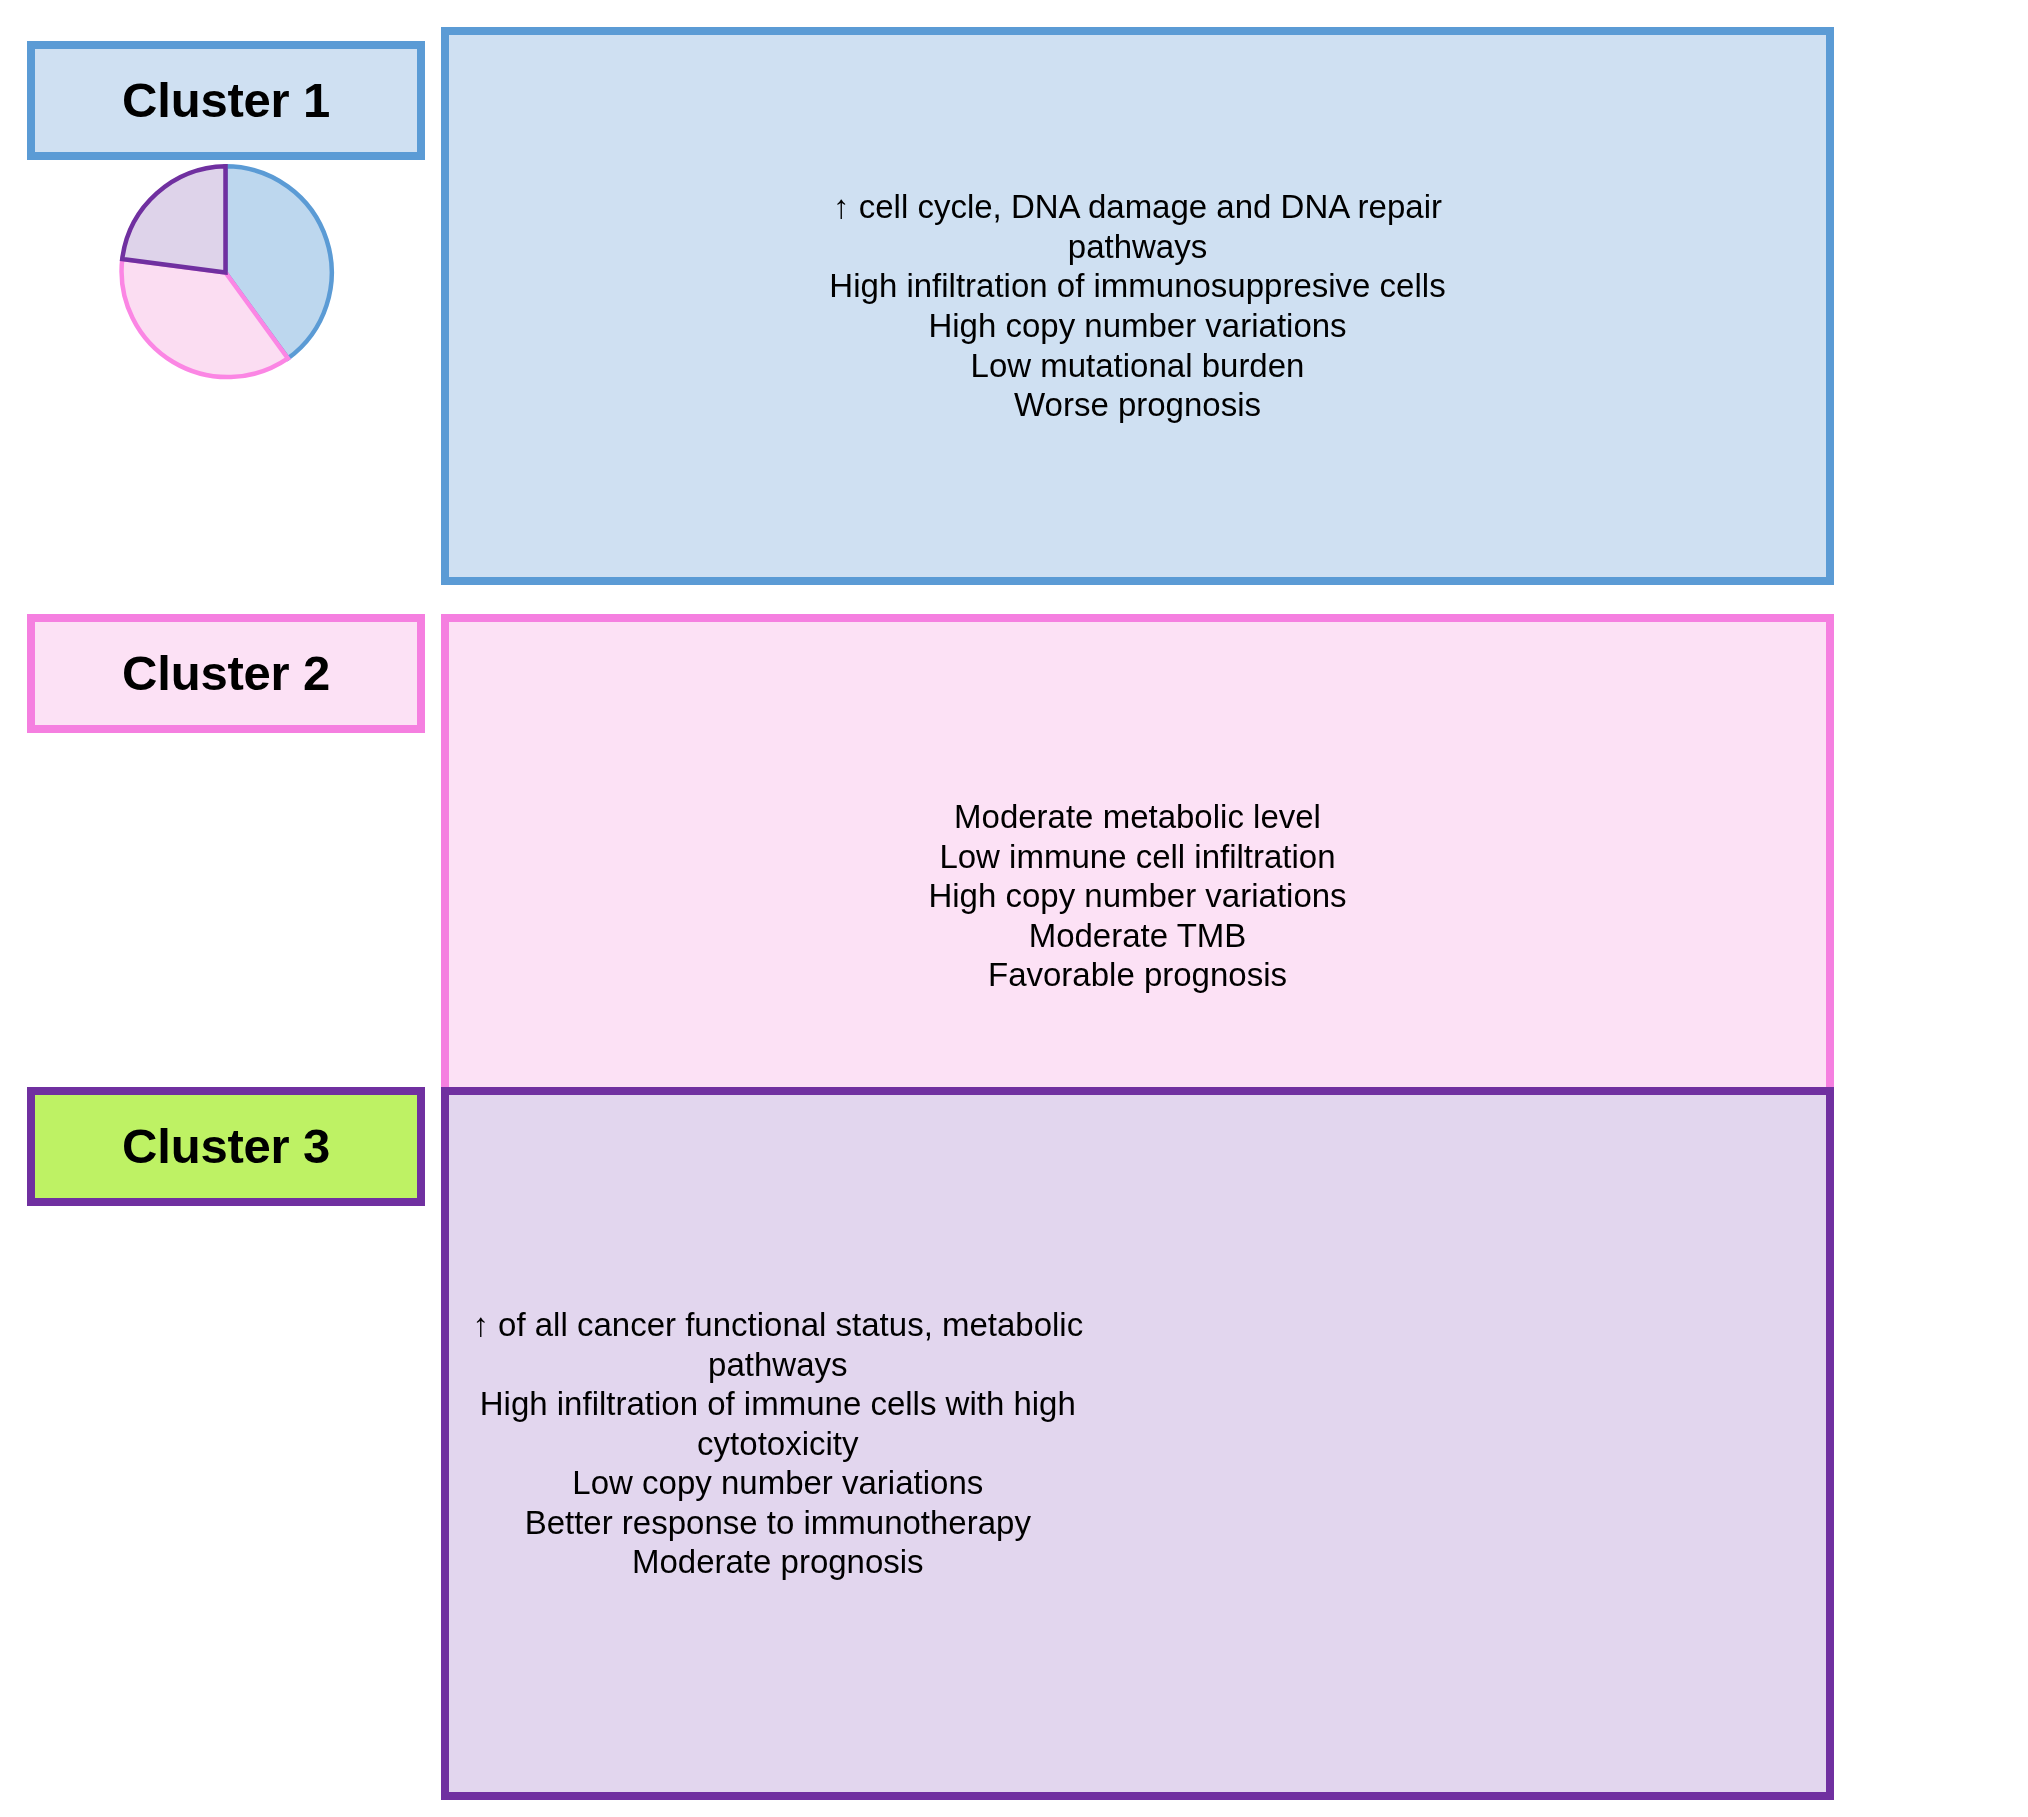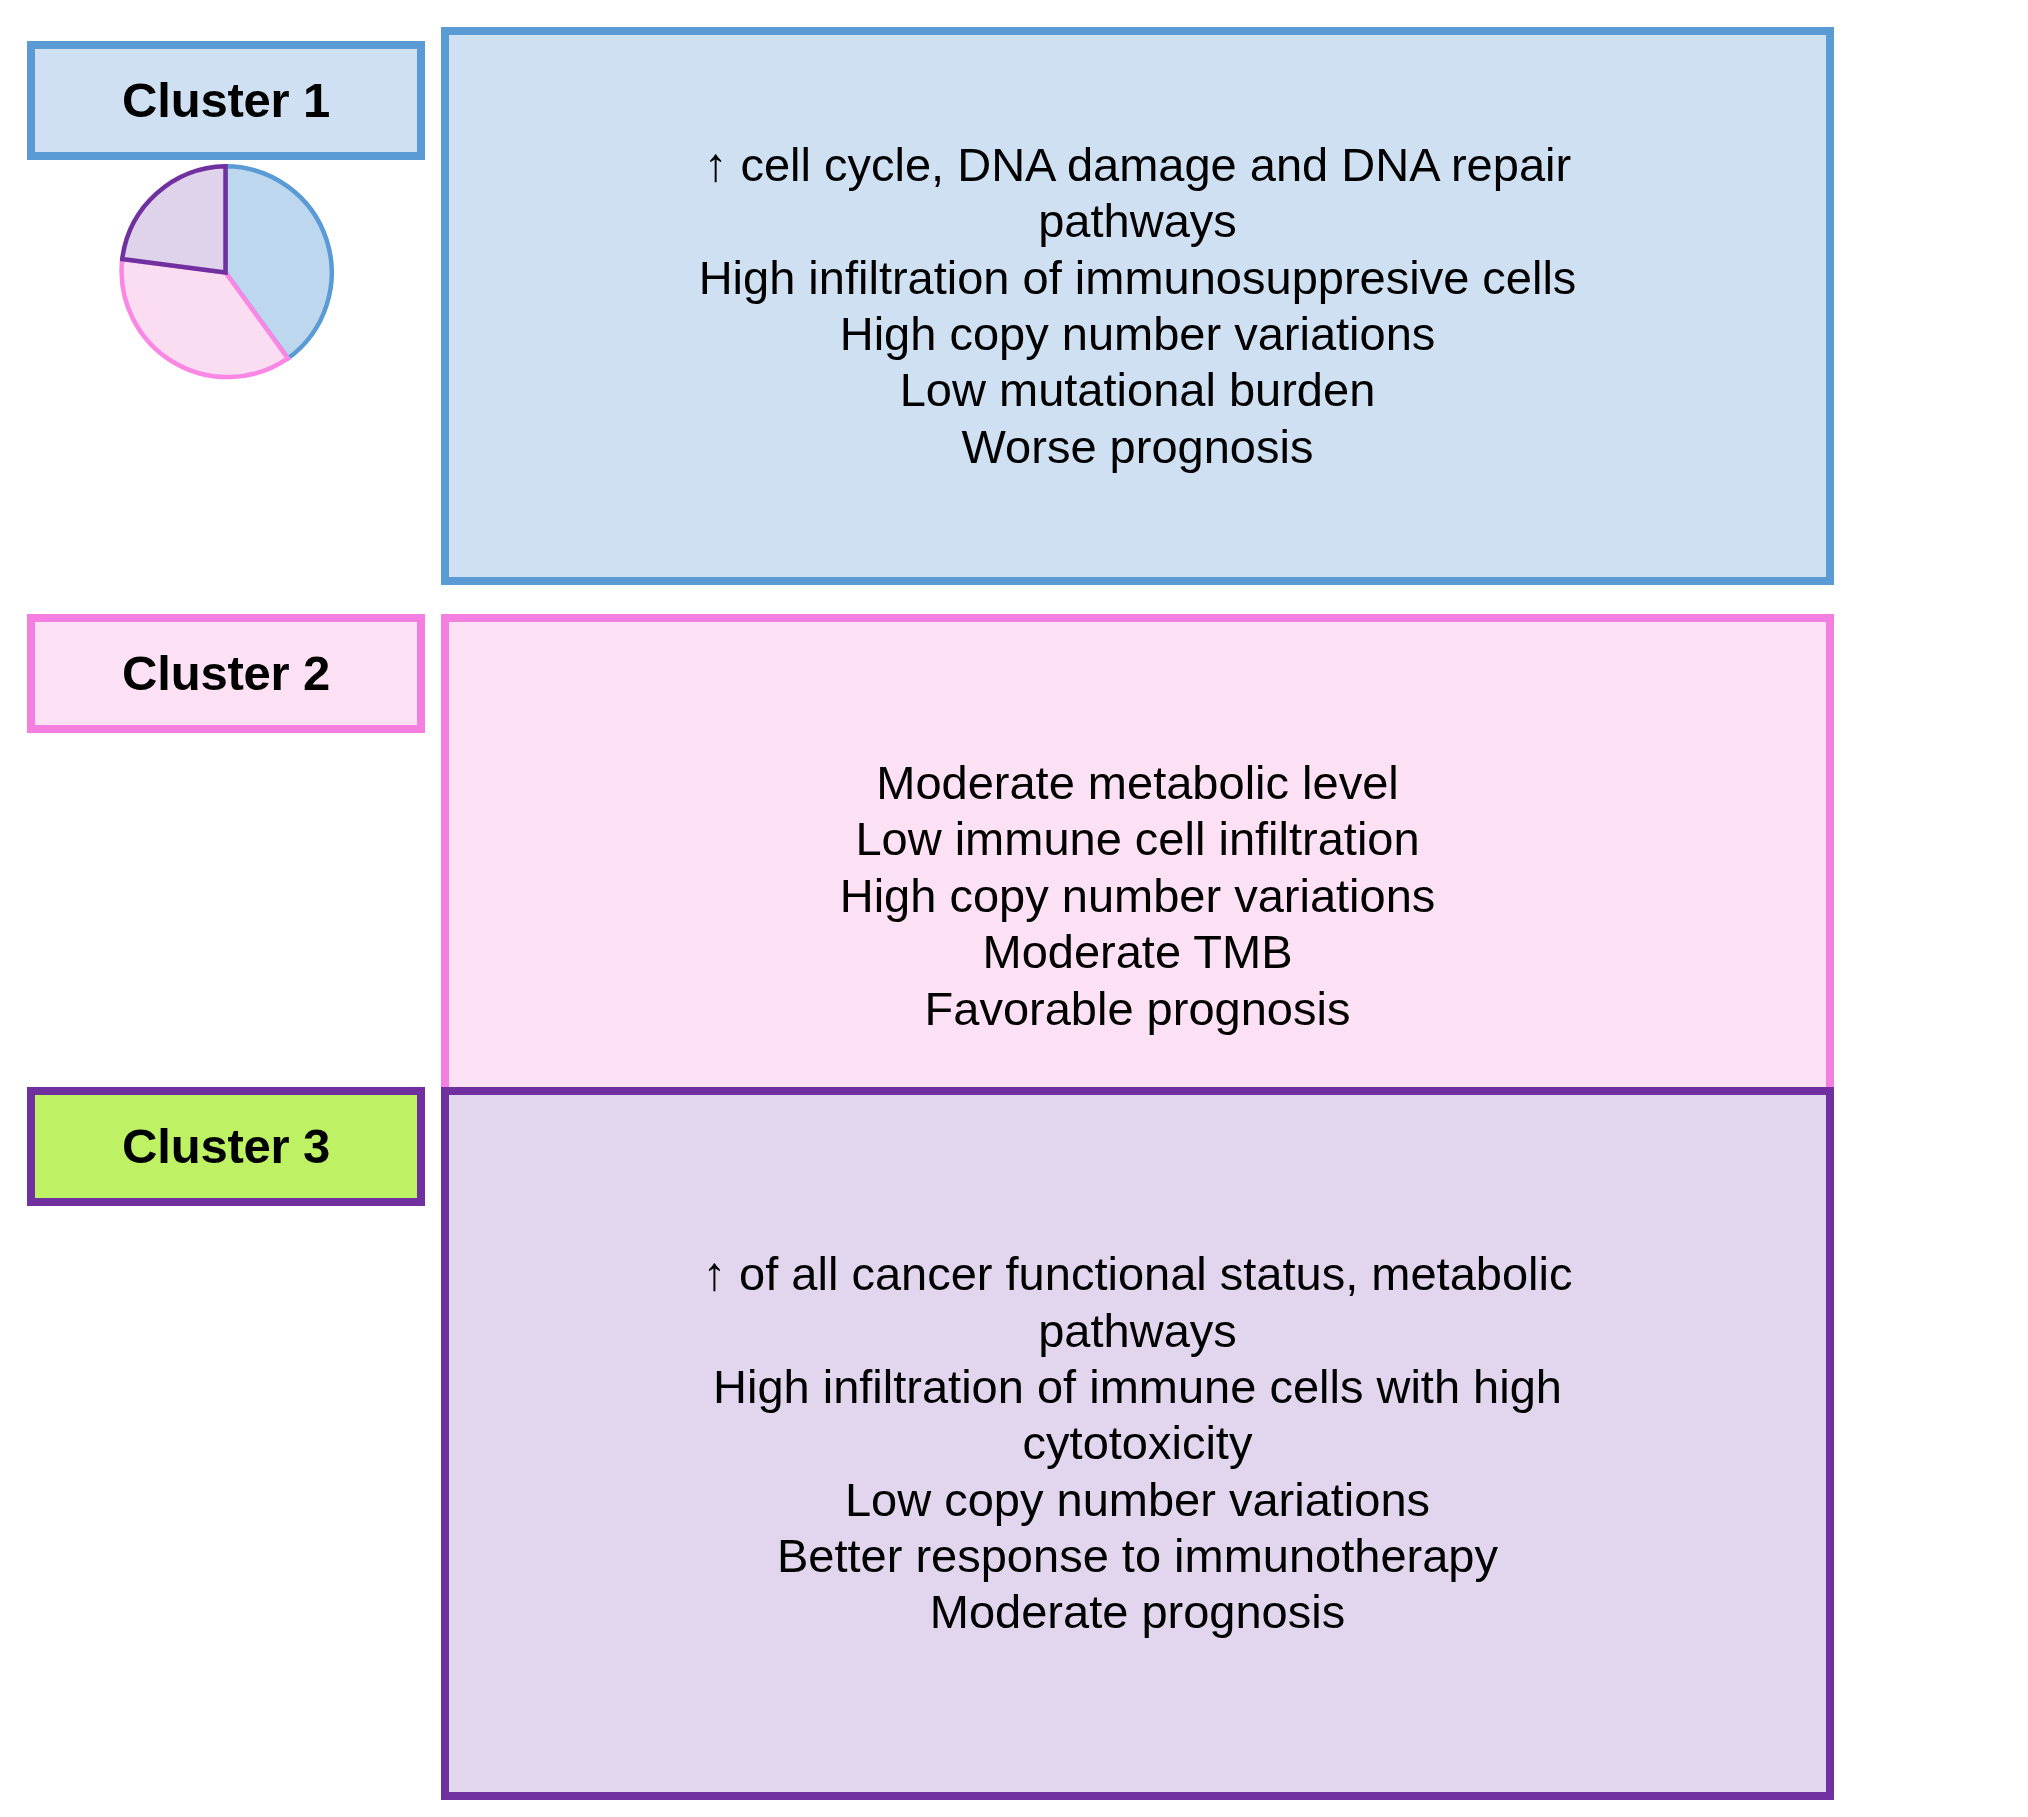--- a/index.html
+++ b/index.html
@@ -55,41 +55,41 @@
   .content-box {
     left: 441px;
     width: 1393px;
     box-sizing: border-box;
     display: block;
     padding: 20px 23.4px;
     border-width: 8px;
     border-style: solid;
   }
   .content-box .lines {
-    font-size: 47px;
+    font-size: 33px;
     line-height: 1.20;
     text-align: center;
     word-spacing: 0px;
   }
   .content-box .line { display: block; }
 
   #content-c1 {
     top: 27px; height: 558px;
     background: #CFE0F2; border-color: #5B9BD5;
     display: flex; align-items: center; justify-content: center;
   }
   #content-c2 {
     top: 614px; height: 564px;
     background: #FCE1F5; border-color: #F57FE0;
     display: flex; align-items: center; justify-content: center;
   }
   #content-c3 {
     top: 1087px; height: 713px;
     background: #E2D6EE; border-color: #7030A0;
-    display: flex; align-items: center; justify-content: center;
+    display: flex; align-items: center; justify-content: flex-start;
   }
 
   
   #pie-chart {
     position: absolute;
     left: 113px;
     top: 160px;
     width: 225px;
     height: 225px;
   }

